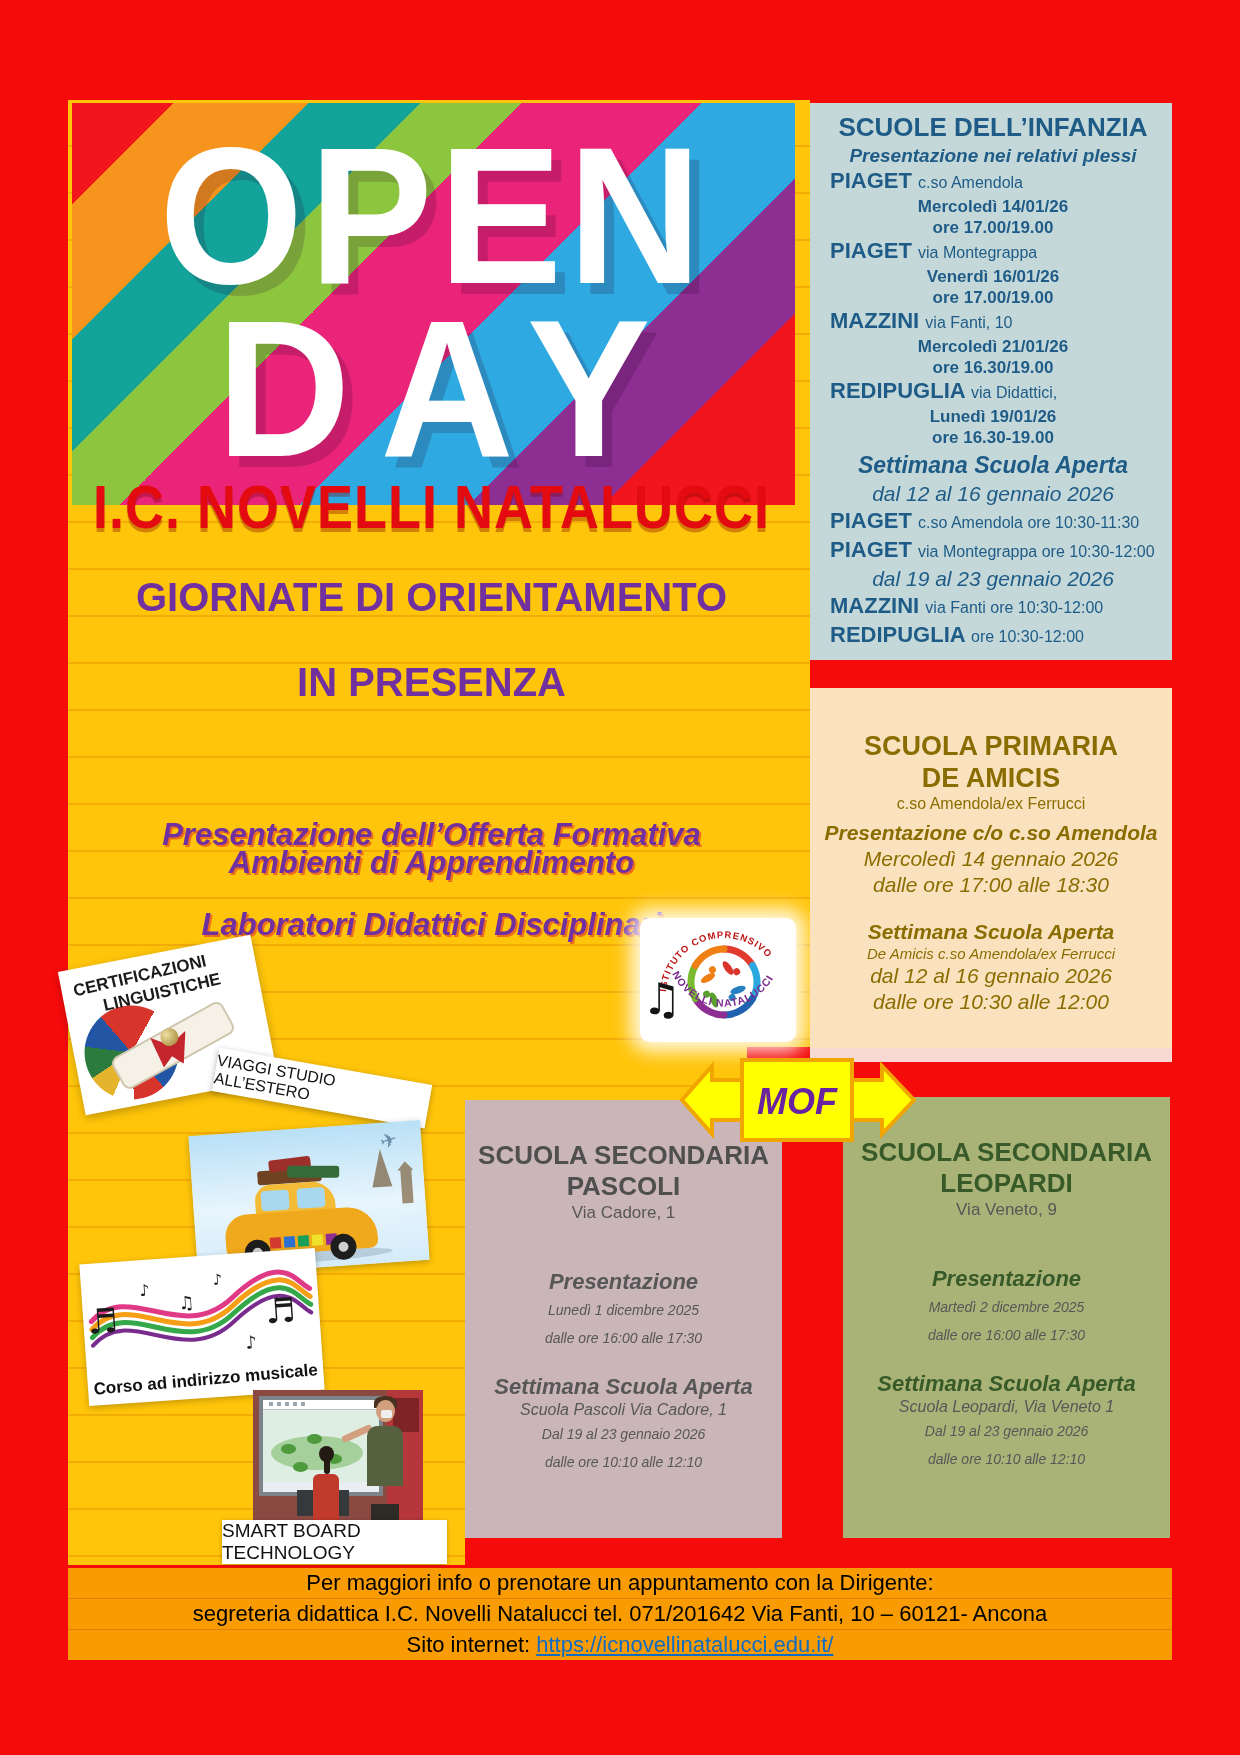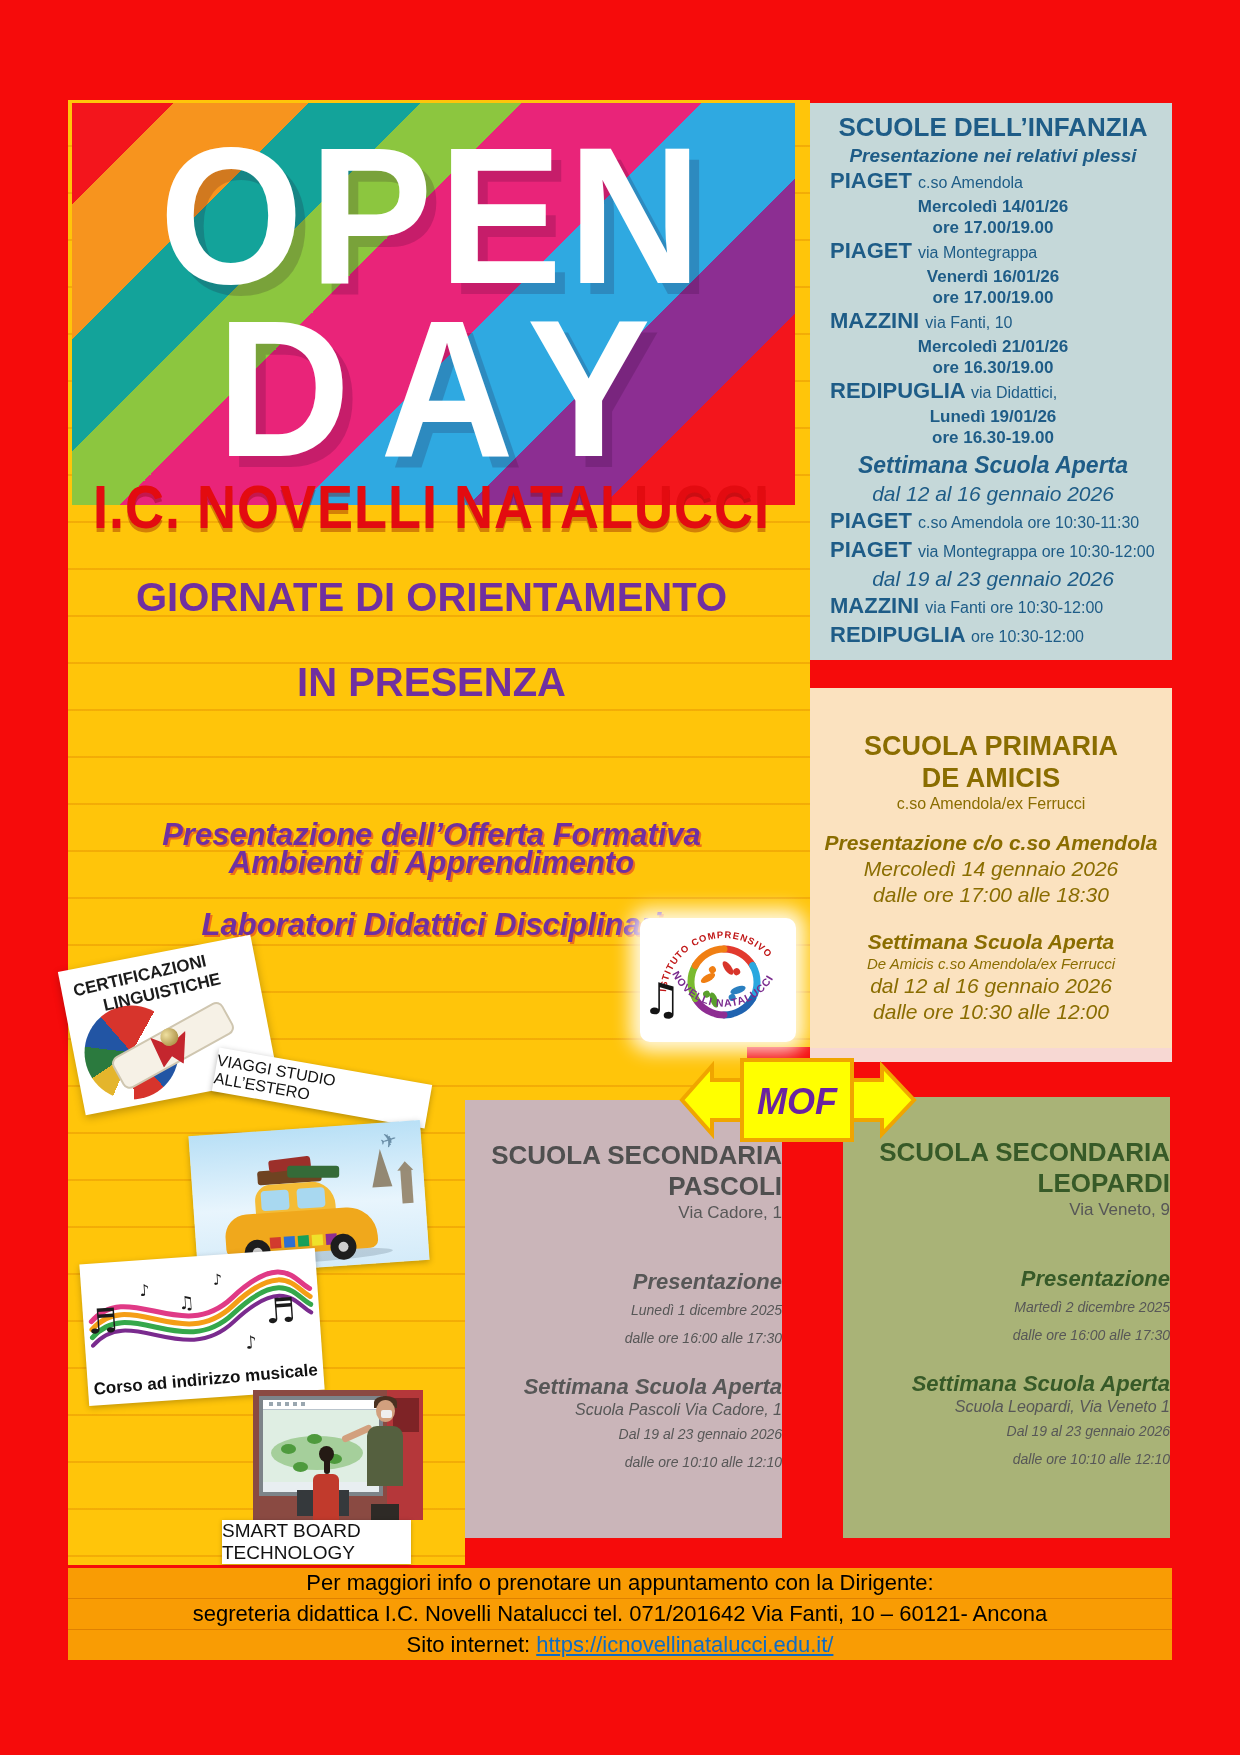--- a/index.html
+++ b/index.html
@@ -47,26 +47,26 @@
   .inf-detail{font-size:16px;font-weight:normal;}
   .inf-date{text-align:center;font-weight:bold;font-size:17px;line-height:21px;}
   .inf-week-title{text-align:center;font-weight:bold;font-style:italic;font-size:23px;line-height:29px;margin-top:3px;}
   .inf-week-label{text-align:center;font-style:italic;font-size:21px;line-height:27px;}
   .inf-wentry{font-size:22px;font-weight:bold;line-height:27px;padding-left:6px;}
 
   .prim-panel{left:810px;top:688px;width:362px;height:374px;background:#fbe2bf;color:#8a6d00;text-align:center;}
   .prim-strip{position:absolute;left:0;bottom:0;width:100%;height:14px;background:#f7d8d3;}
   .prim-title{font-weight:bold;font-size:27px;line-height:32px;margin-top:42px;}
   .prim-sub{font-size:16px;line-height:20px;}
-  .prim-pres{font-weight:bold;font-style:italic;font-size:21px;line-height:26px;margin-top:16px;}
+  .prim-pres{font-weight:bold;font-style:italic;font-size:21px;line-height:26px;margin-top:6px;}
   .prim-line{font-style:italic;font-size:21px;line-height:26px;}
   .prim-week{font-weight:bold;font-style:italic;font-size:21px;line-height:24px;margin-top:22px;}
   .prim-place{font-style:italic;font-size:15px;line-height:19px;}
 
-  .sec-panel{text-align:right;}
+  .sec-panel{text-align:center;}
   .pascoli-panel{left:465px;top:1100px;width:317px;height:438px;background:#cab5b9;color:#575757;}
   .leopardi-panel{left:843px;top:1097px;width:327px;height:441px;background:#a9b377;color:#575757;}
   .sec-title{font-weight:bold;font-size:26px;line-height:31px;margin-top:40px;}
   .pascoli-panel .sec-title{color:#4f4f4f;}
   .leopardi-panel .sec-title{color:#375a28;}
   .sec-sub{font-size:17px;line-height:22px;}
   .sec-pres{font-weight:bold;font-style:italic;font-size:22px;line-height:28px;margin-top:44px;}
   .pascoli-panel .sec-pres{color:#575757;}
   .leopardi-panel .sec-pres{color:#375a28;}
   .sec-line{font-style:italic;font-size:14px;line-height:28px;}
@@ -143,21 +143,21 @@
   .t-body{position:absolute;right:20px;top:36px;width:36px;height:60px;background:#55603f;border-radius:10px 10px 0 0;}
   .t-head{position:absolute;right:28px;top:10px;width:19px;height:22px;background:#d2a07e;border-radius:50%;}
   .t-hair{position:absolute;right:26px;top:6px;width:23px;height:12px;background:#4a3020;border-radius:50% 50% 0 0;}
   .t-mask{position:absolute;right:31px;top:20px;width:11px;height:8px;background:#efefef;border-radius:2px;}
   .t-arm{position:absolute;right:50px;top:40px;width:32px;height:7px;background:#d2a07e;border-radius:4px;transform:rotate(-24deg);}
   .t-legs{position:absolute;right:24px;bottom:0;width:28px;height:16px;background:#2e2a26;}
   .c-head{position:absolute;left:66px;top:56px;width:15px;height:16px;background:#241a14;border-radius:50%;}
   .c-pony{position:absolute;left:71px;top:68px;width:6px;height:16px;background:#241a14;border-radius:3px;}
   .c-body{position:absolute;left:60px;top:84px;width:26px;height:46px;background:#c13a2c;border-radius:6px 6px 0 0;}
 
-  .smart-label{left:222px;top:1520px;width:189px;height:44px;background:#fff;display:flex;align-items:center;
+  .smart-label{left:222px;top:1520px;width:225px;height:44px;background:#fff;display:flex;align-items:center;
     justify-content:center;font-size:19px;color:#111;box-shadow:0 1px 4px rgba(0,0,0,.25);}
 
   
   .footer{left:68px;top:1568px;width:1104px;height:92px;background:#f99c04;color:#000;text-align:center;}
   .f-line{font-size:22px;line-height:30px;}
   .f-line + .f-line{border-top:1px solid rgba(186,90,0,.4);}
   .footer-link{color:#0f6cc4;text-decoration:underline;cursor:pointer;}
 </style>
 </head>
 <body>

